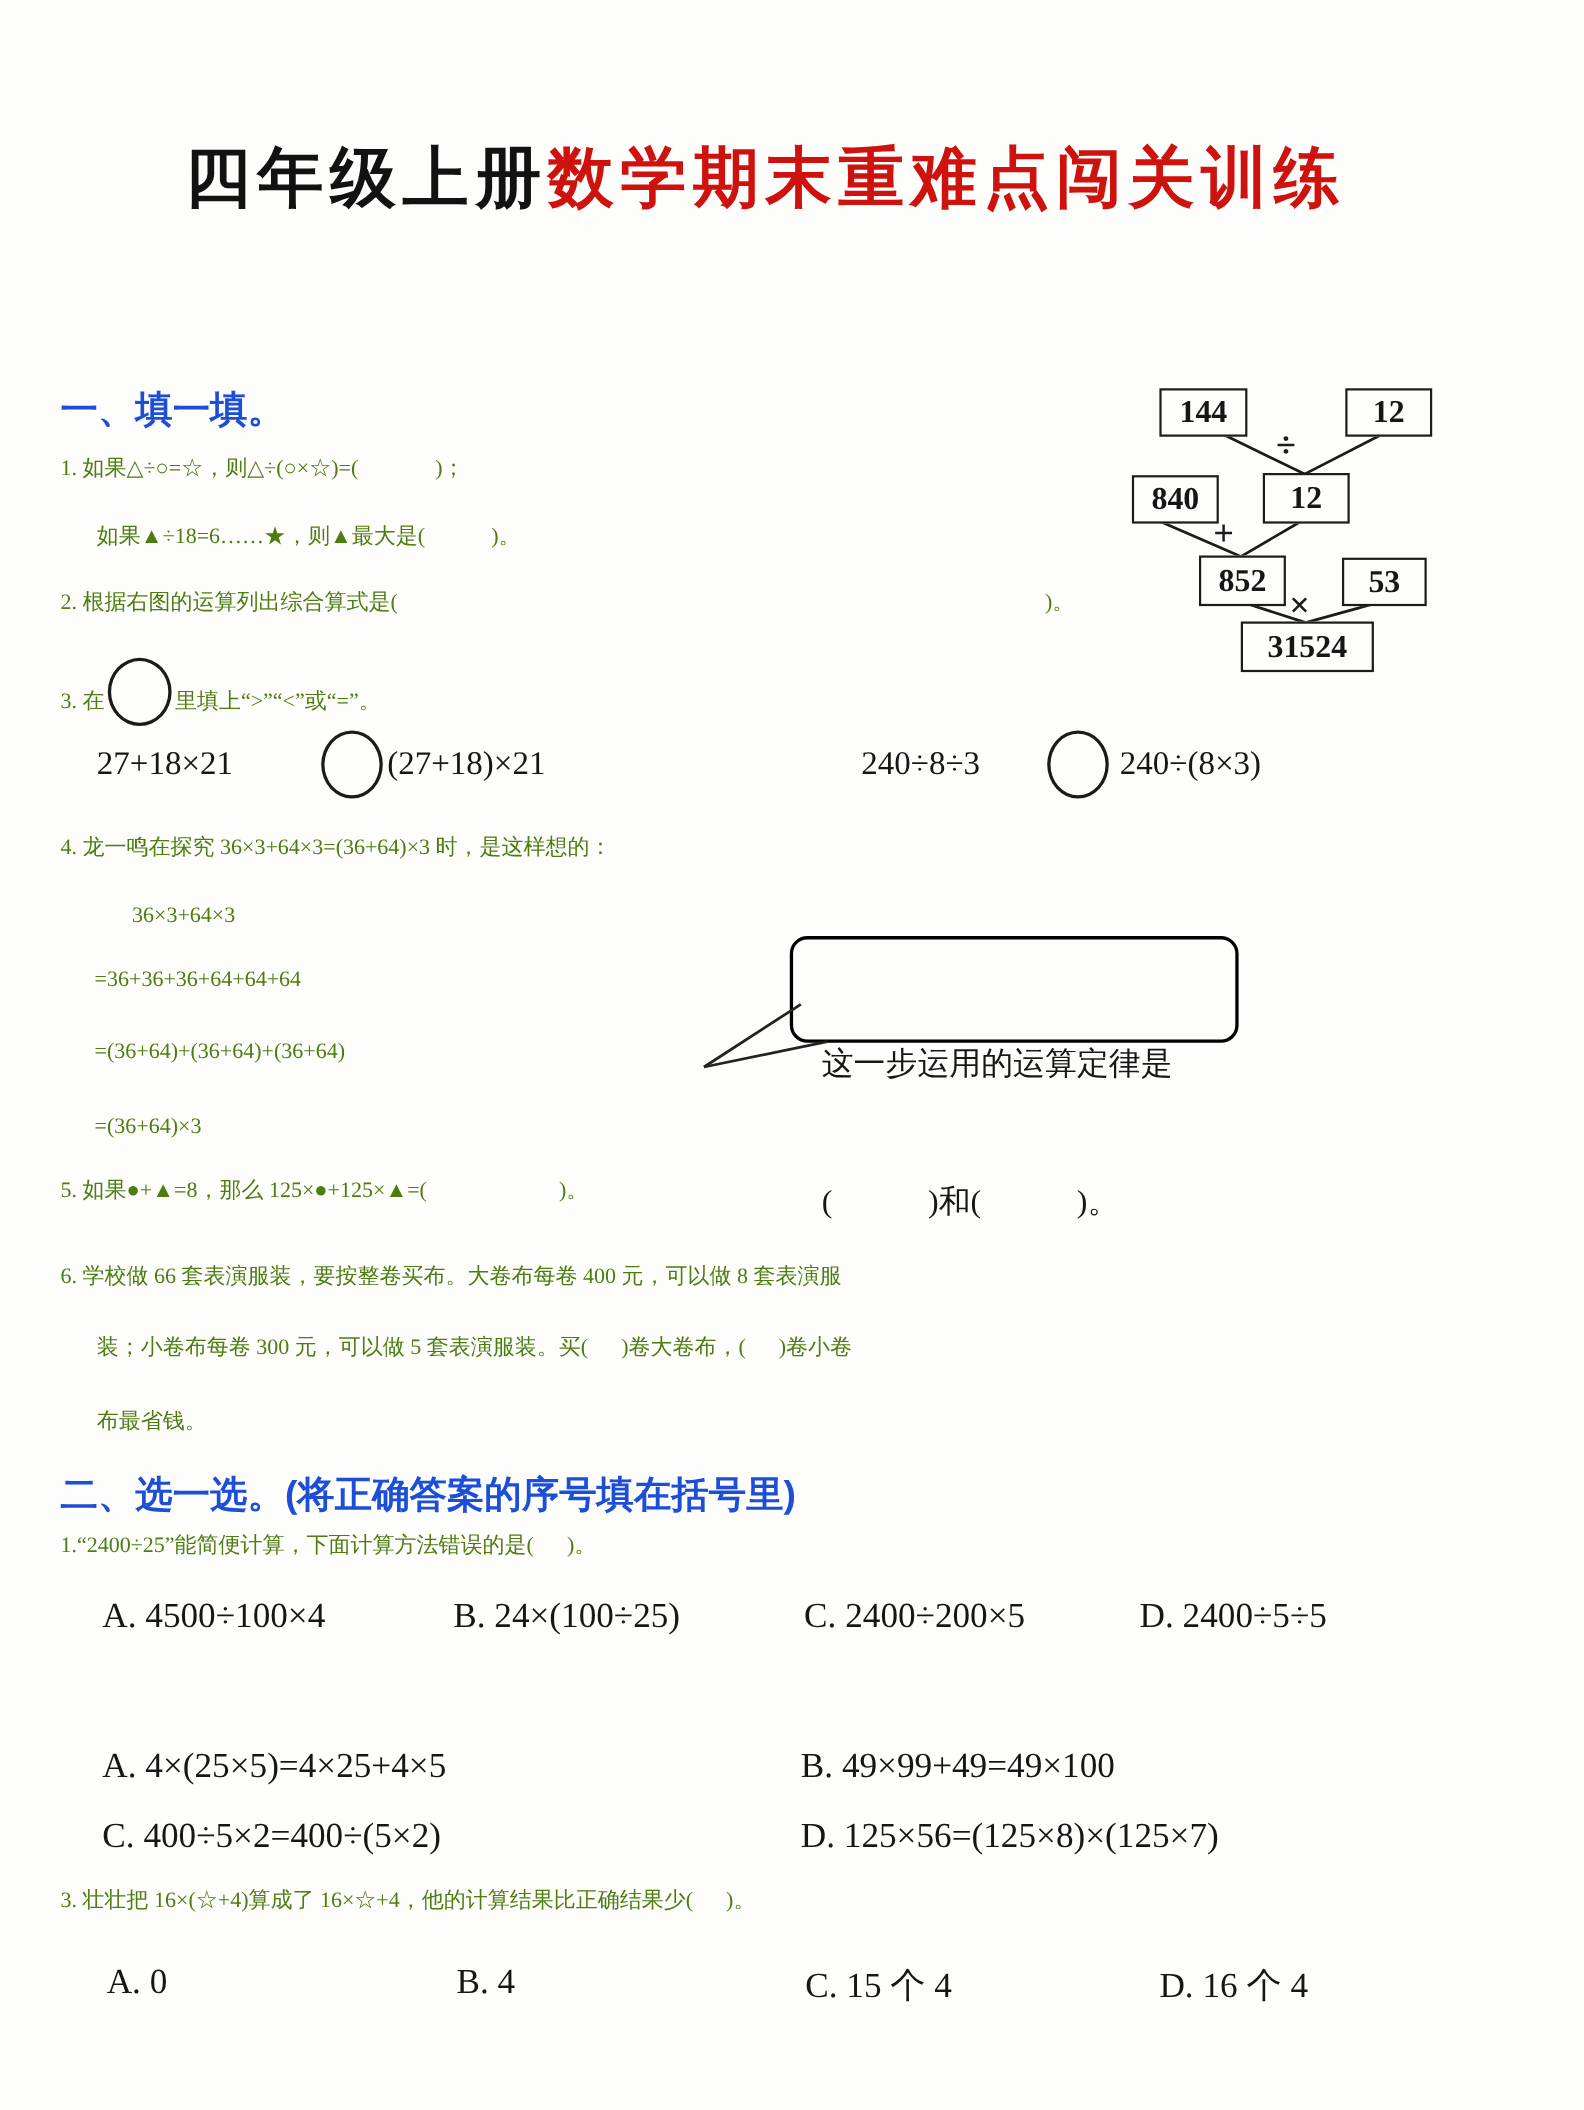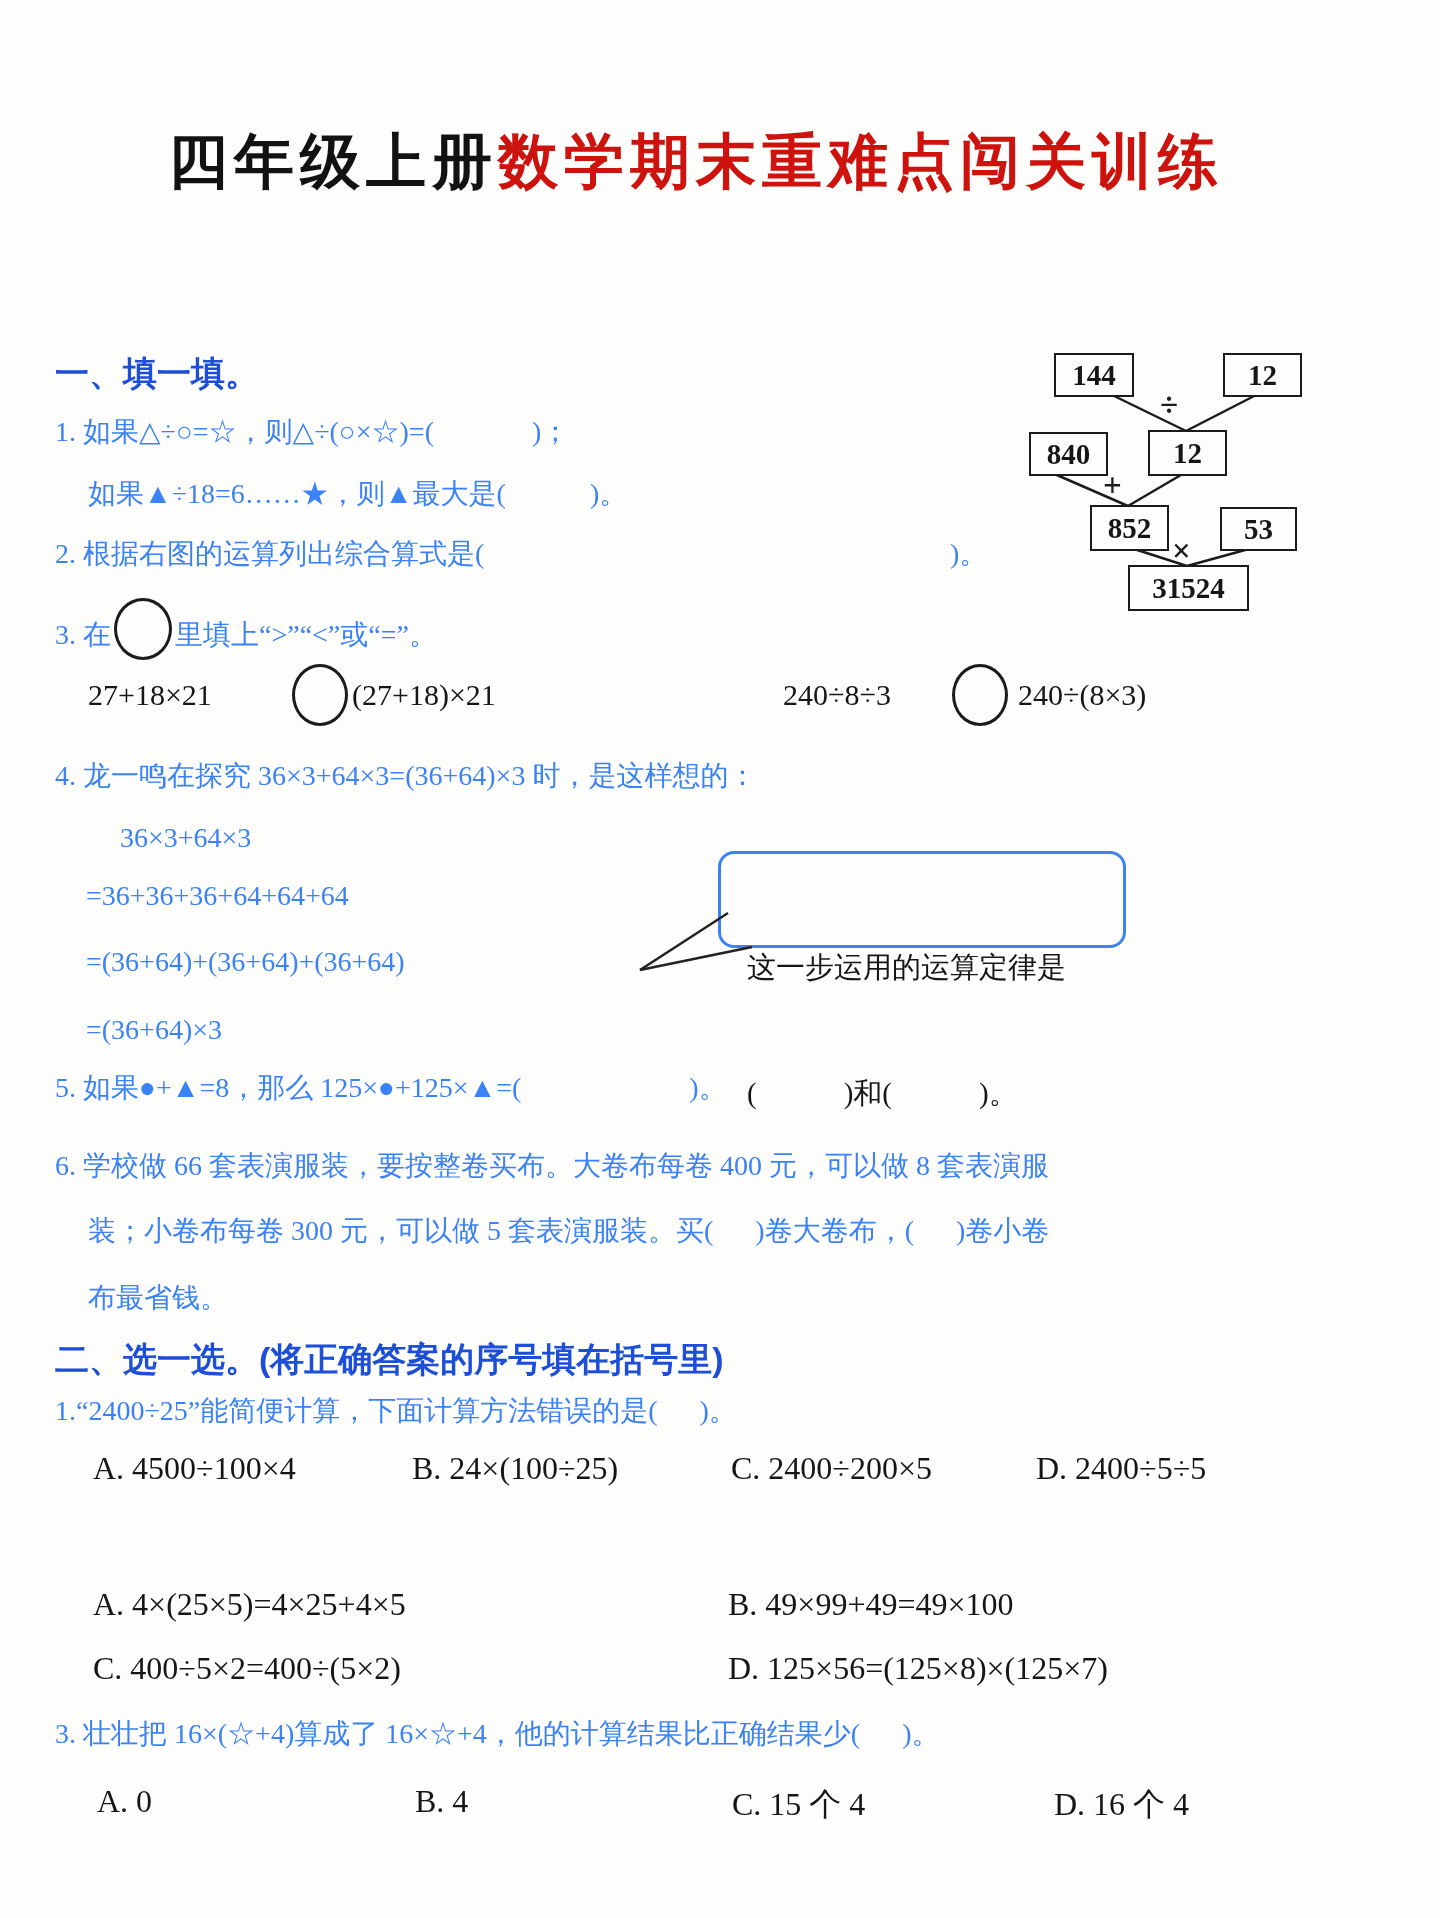--- a/index.html
+++ b/index.html
@@ -8,22 +8,22 @@
     background:#fdfdfc;overflow:hidden;
     font-family:"Liberation Serif","DejaVu Serif",serif;color:#161616;
   }
   .title{
     position:absolute;top:122px;left:168px;margin:0;
     font-family:"Liberation Sans","DejaVu Sans",sans-serif;
     font-weight:900;font-size:60px;letter-spacing:6px;white-space:nowrap;color:#121212;
   }
   .t-red{color:#ce120d;}
   .line{
-    position:absolute;left:55px;font-size:28px;line-height:1.25;
-    white-space:pre-wrap;color:#3b82f6;
+    position:absolute;left:55px;font-size:20px;line-height:1.25;
+    white-space:pre-wrap;color:#4d7c0f;
   }
   .sec-header{
     font-family:"Liberation Sans","DejaVu Sans",sans-serif;
     font-weight:700;font-size:34px;color:#1d4ed8;
   }
   .abs-close{position:absolute;left:895px;top:0;}
   .q3-circle{
     display:inline-block;width:52px;height:56px;border:3px solid #1b1b1b;
     border-radius:50%;vertical-align:-16px;margin:0 3px;background:#fdfdfc;
   }
@@ -36,21 +36,21 @@
   .diagram{position:absolute;left:1000px;top:345px;width:320px;height:270px;}
   .dlines{position:absolute;left:0;top:0;}
   .dbox{
     position:absolute;border:2px solid #1b1b1b;background:#fdfdfc;
     font-size:29px;font-weight:bold;display:flex;align-items:center;justify-content:center;
   }
   .dop{position:absolute;font-size:33px;font-weight:bold;color:#1b1b1b;}
   
   .bubble{
     position:absolute;left:718px;top:851px;width:408px;height:97px;
-    border:3px solid #3b82f6;border-radius:16px;background:#fdfdfc;
+    border:3px solid #000000;border-radius:16px;background:#fdfdfc;
     font-size:29px;line-height:1.45;padding:8px 0 0 26px;box-sizing:border-box;
     white-space:pre-wrap;
   }
   .bubble-tail{position:absolute;left:600px;top:895px;}
   .opt{position:absolute;font-size:32px;white-space:pre;}
 </style>
 </head>
 <body>
 
 <div class="page">

